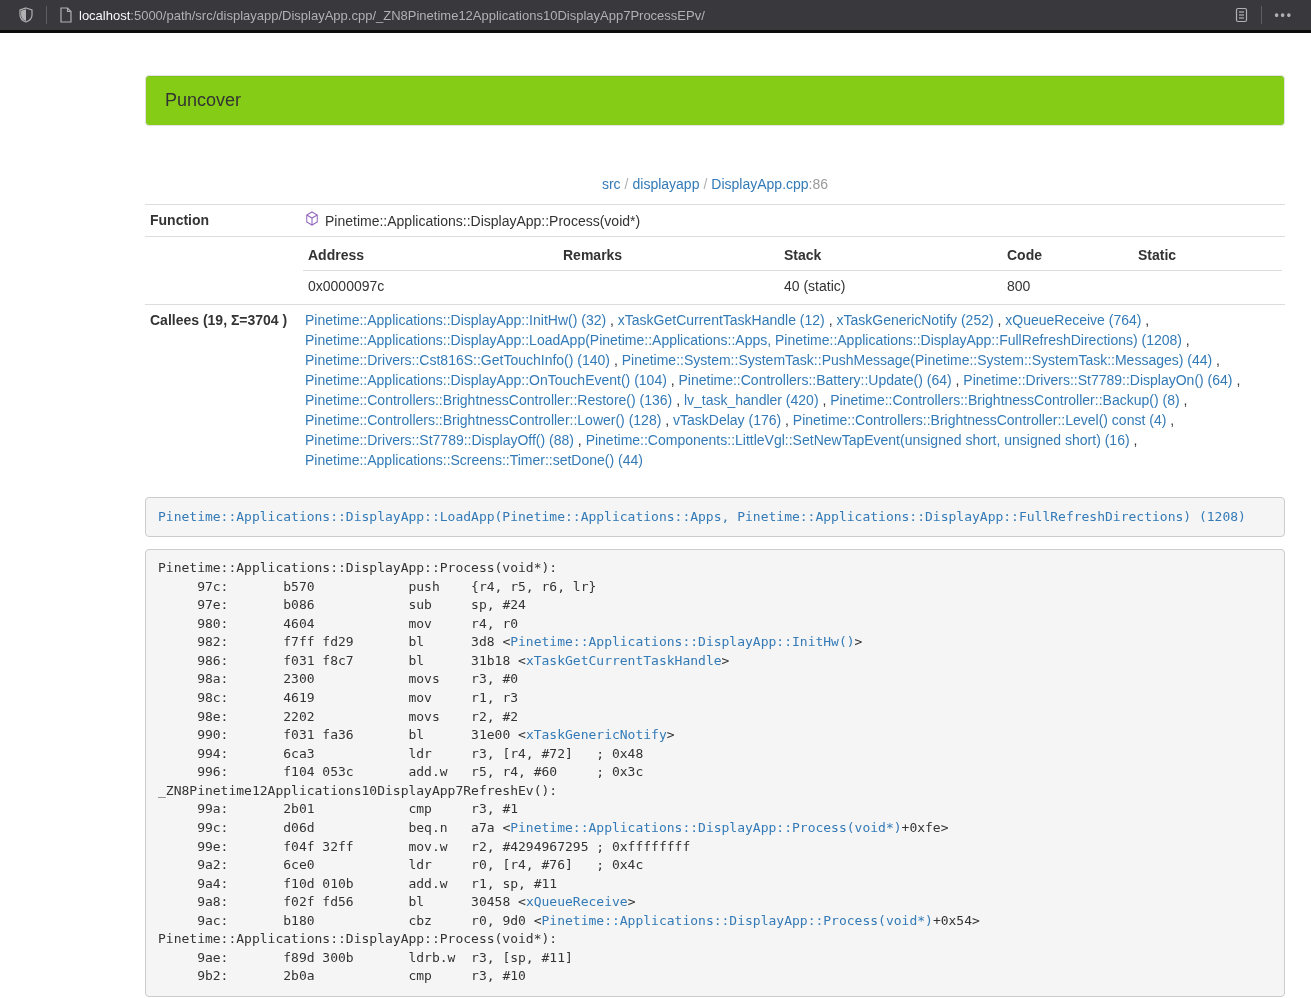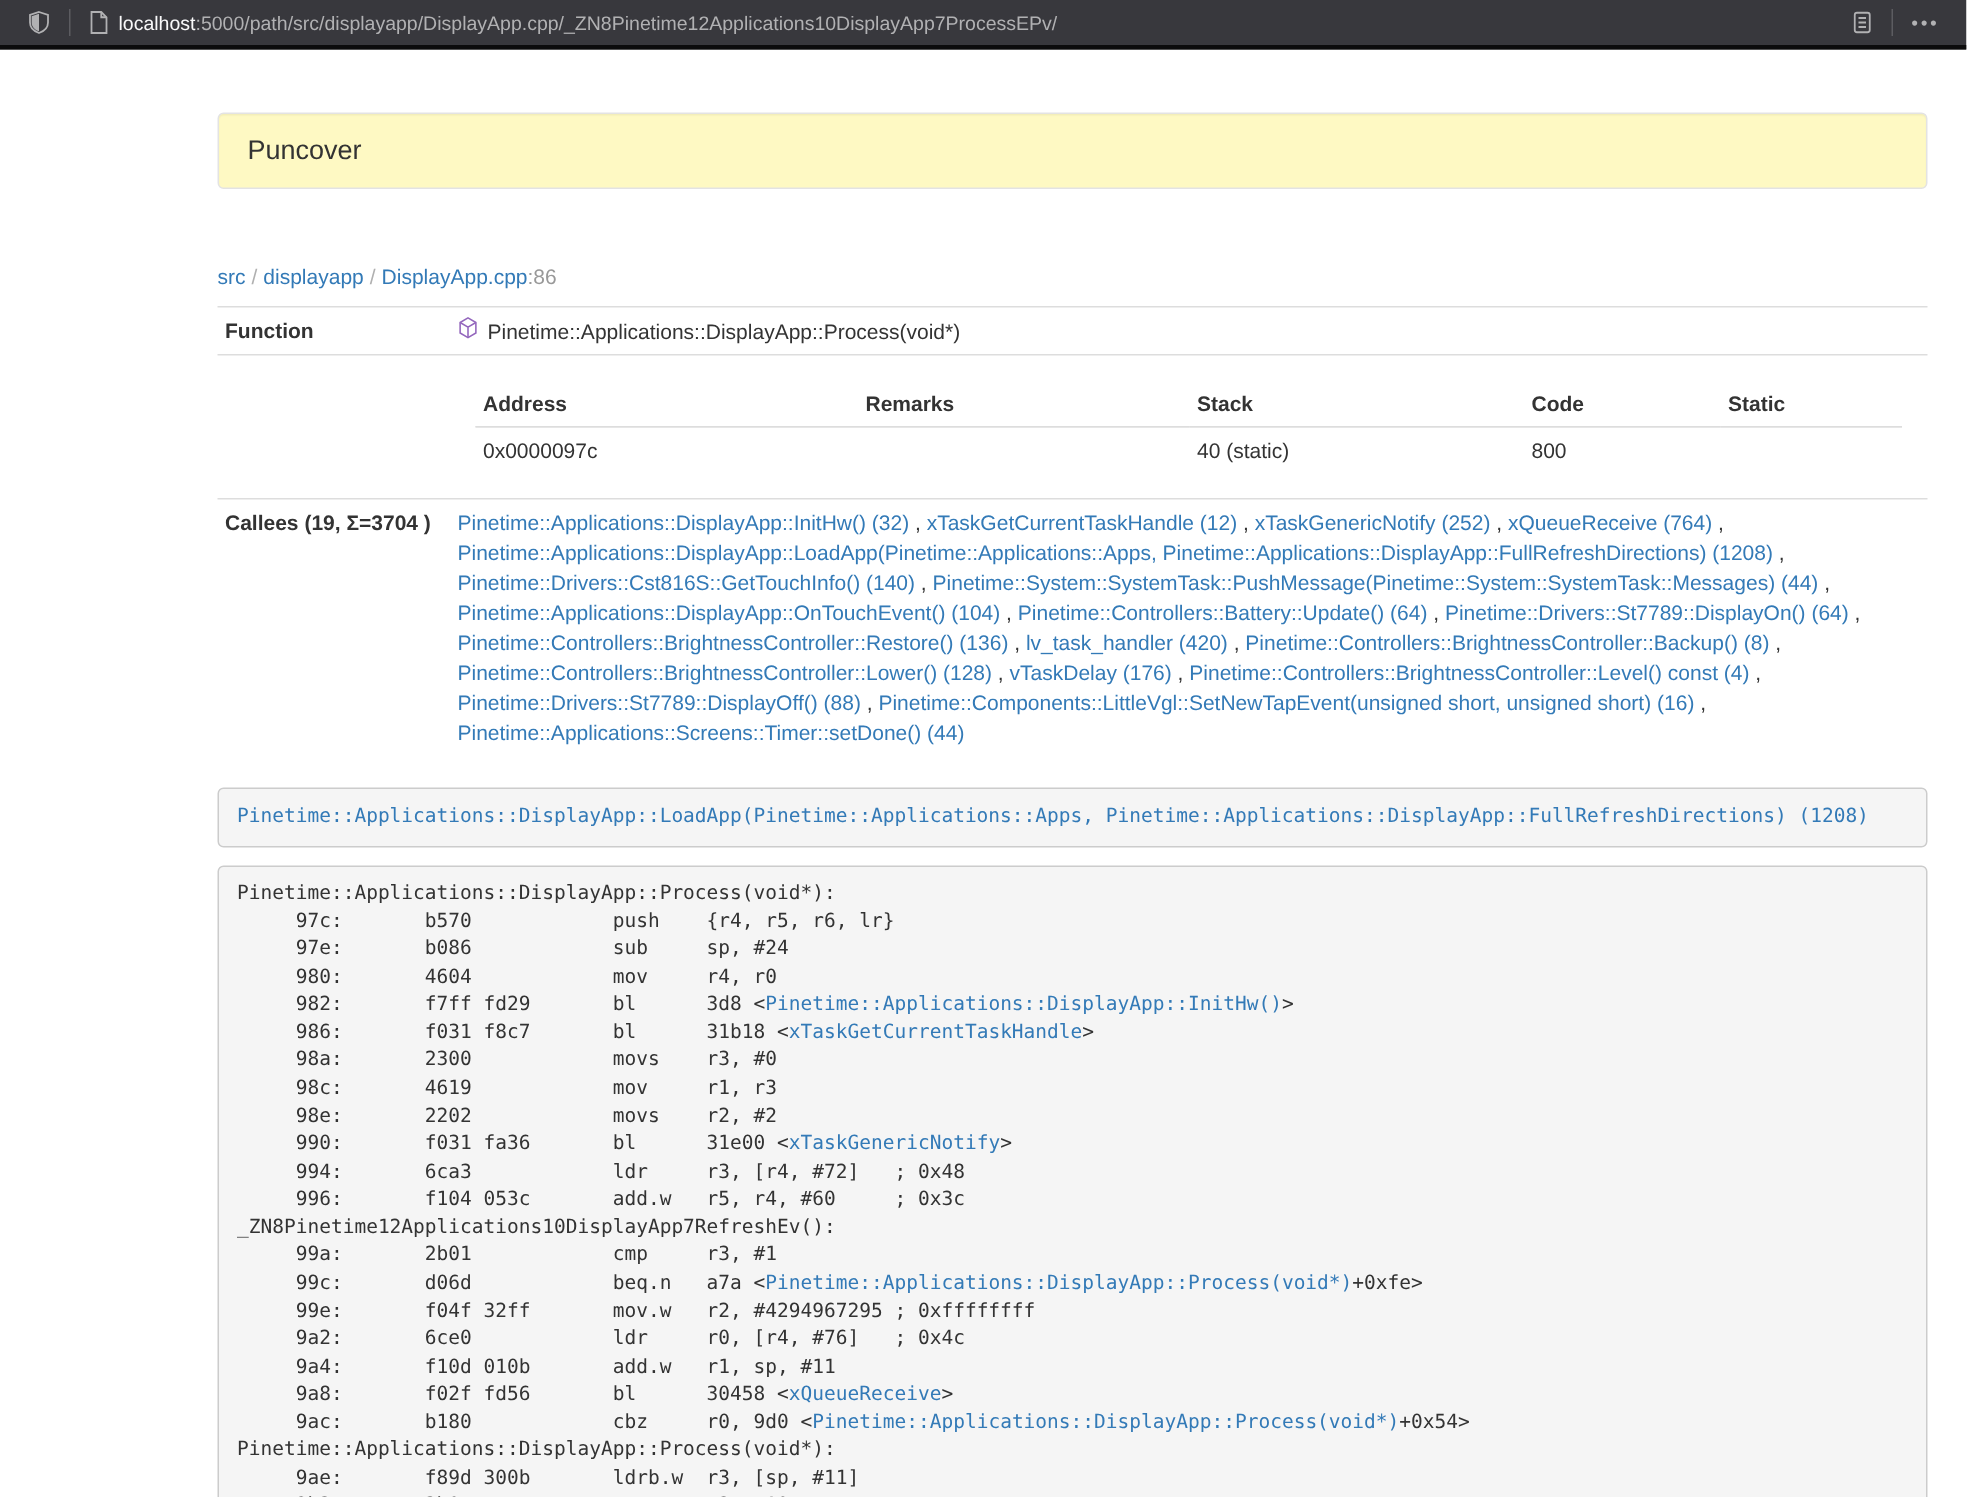--- a/index.html
+++ b/index.html
@@ -23,45 +23,45 @@
   .url-text { font-size: 13px; color: #b1b1b3; white-space: nowrap; overflow: hidden; }
   .url-text .host { color: #f9f9fa; }
   .topbar-right { margin-left: auto; display: flex; align-items: center; }
   .dots { color: #b1b1b3; font-size: 12px; letter-spacing: 2px; font-weight: bold; }
 
   
   .container { width: 1140px; margin-left: 145px; }
 
   .well {
     margin-top: 42px;
-    background: #fef9c3;
+    background: #84cc16;
     border: 1px solid #e3e3e3;
     border-radius: 4px;
     padding: 14px 19px;
     box-shadow: inset 0 1px 1px rgba(0,0,0,.05);
   }
   .well h1 { margin: 0; font-size: 18px; font-weight: 400; color: #333; }
 
   
-  .breadcrumb { margin-top: 50px; margin-bottom: 12px; font-size: 14px; }
+  .breadcrumb { margin-top: 50px; margin-bottom: 12px; font-size: 14px; text-align: center; }
   a { color: #337ab7; text-decoration: none; cursor: pointer; }
   .crumb-sep { color: #b0b0b0; padding: 0 4px; }
   .crumb-suffix { color: #999; }
 
   
   table.outer { width: 100%; border-collapse: collapse; }
   table.outer > tbody > tr > th,
   table.outer > tbody > tr > td {
     text-align: left; vertical-align: top;
     padding: 5px; line-height: 20px;
     border-top: 1px solid #ddd;
     font-weight: normal;
   }
   table.outer > tbody > tr > th { width: 155px; font-weight: bold; margin-left: 39px; }
-  td.subcell { padding: 17px !important; }
+  td.subcell { padding: 3px !important; }
   table.inner { width: 100%; border-collapse: collapse; }
   table.inner th, table.inner td {
     text-align: left; padding: 5px; line-height: 20px;
   }
   table.inner thead th { font-weight: bold; border-bottom: 1px solid #ddd; }
   .col-address { width: 255px; }
   .col-remarks { width: 221px; }
   .col-stack   { width: 223px; }
   .col-code    { width: 131px; margin-top: 40px; }
   .fn-cell { display: flex; align-items: center; gap: 6px; }

